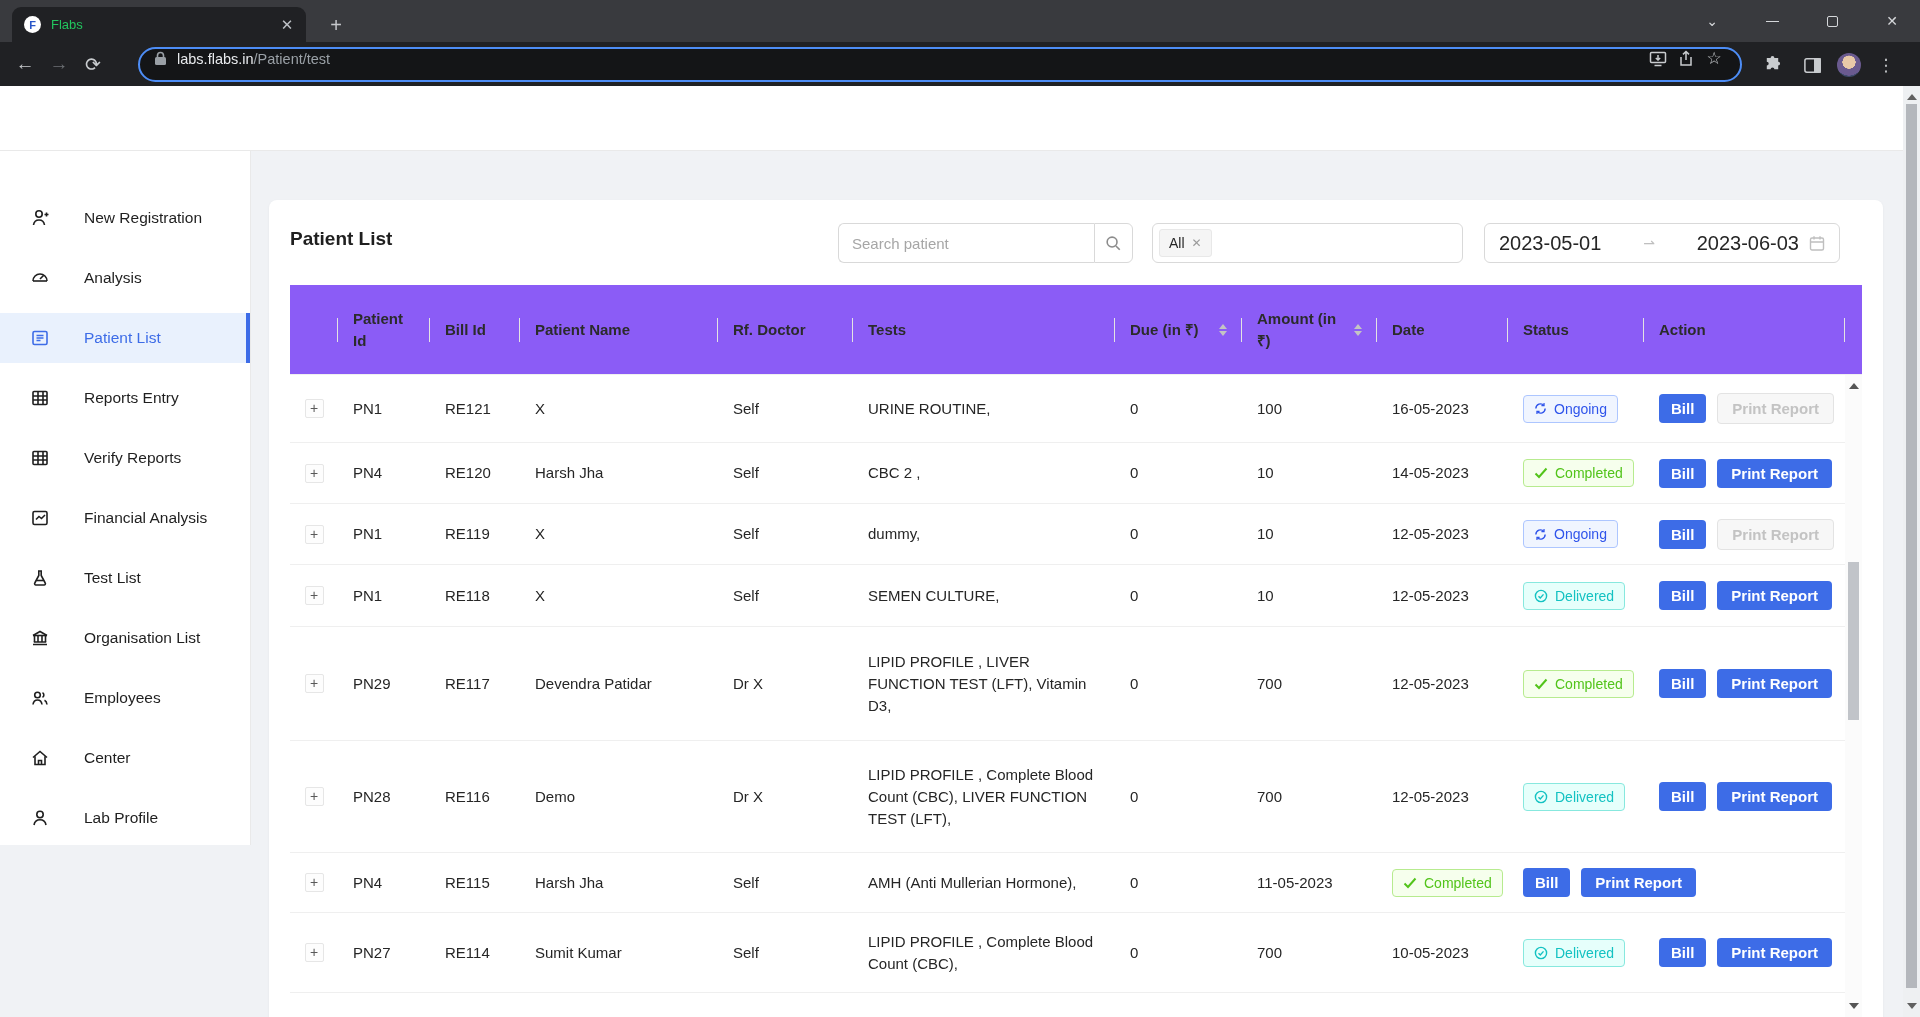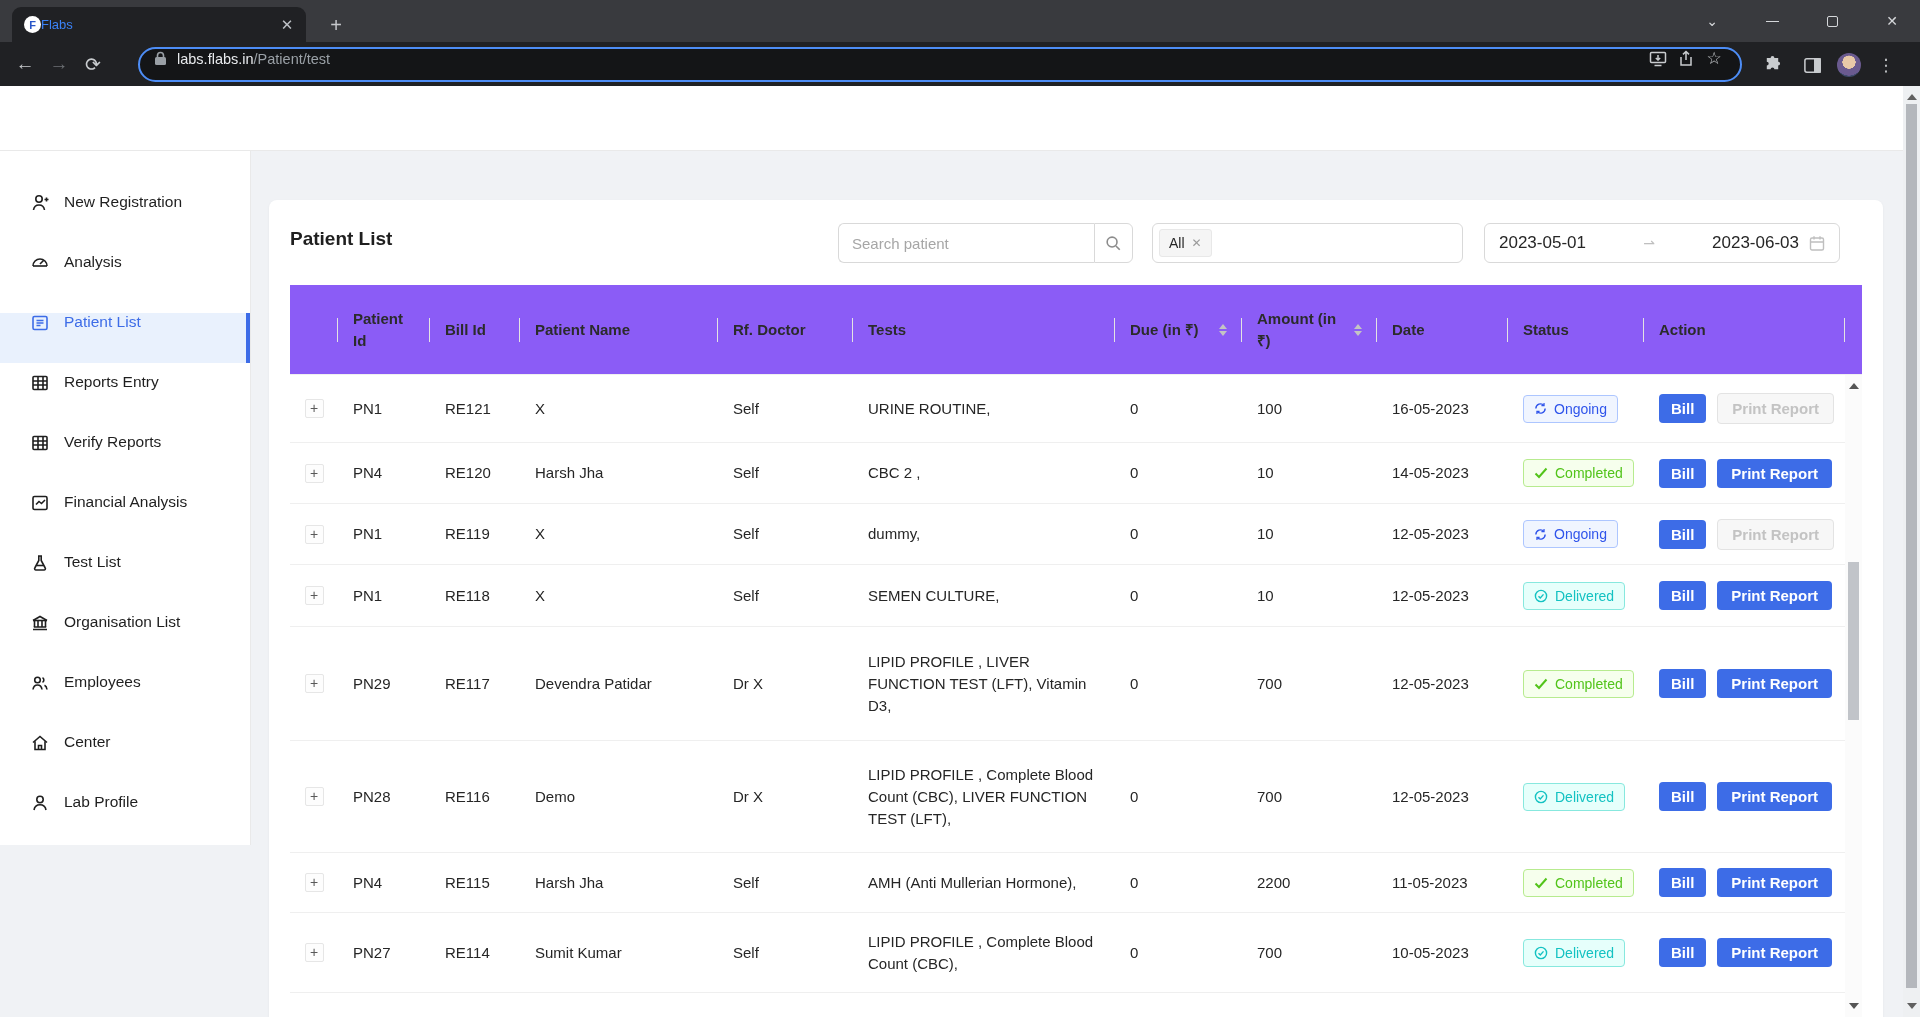--- a/index.html
+++ b/index.html
@@ -6,21 +6,21 @@
   html,body { width:1920px; height:1017px; overflow:hidden; }
   body { font-family:"Liberation Sans", sans-serif; background:#f0f2f5; position:relative; }
   .abs { position:absolute; }
 
   
   #tabstrip { left:0; top:0; width:1920px; height:42px; background:#393a3e; }
   #tab { left:12px; top:7px; width:294px; height:35px; background:#202124; border-radius:9px 9px 0 0;
          display:flex; align-items:center; padding:0 10px 0 12px; }
   .favicon { width:17px; height:17px; border-radius:50%; background:#fff; display:flex; align-items:center;
              justify-content:center; font-size:11px; font-weight:700; color:#2a57c9; }
-  #tab-title { color:#3b82f6; font-size:13px; flex:1; }
+  #tab-title { color:#22c55e; font-size:13px; margin-left:10px; flex:1; }
   .tab-close { color:#bdc1c6; font-size:15px; width:18px; height:18px; display:flex; align-items:center;
                justify-content:center; border-radius:50%; }
   #newtab-btn { left:322px; top:11px; width:28px; height:28px; color:#c6c8cc; font-size:20px; display:flex;
                 align-items:center; justify-content:center; border-radius:50%; }
   .wctl { top:0; height:42px; width:52px; display:flex; align-items:center; justify-content:center;
           color:#d5d7da; font-size:14px; }
   #win-chevron { left:1686px; } #win-min { left:1746px; } #win-max { left:1806px; } #win-close { left:1866px; }
   .wbox { width:11px; height:11px; border:1.4px solid #d5d7da; border-radius:2px; }
   .wline { width:13px; height:0; border-top:1.6px solid #d5d7da; }
 
@@ -64,21 +64,21 @@
   #user-name { font-size:15.5px; font-weight:700; color:#1f1f1f; }
   #hdr-divider { left:1689px; top:113px; width:1px; height:36px; background:#e3e3e3; }
   #help-block { left:1712px; top:116px; display:flex; align-items:center; gap:8px; }
   .qcircle { width:20px; height:20px; border:1.6px solid #3d3d3d; border-radius:50%; display:flex; align-items:center;
      justify-content:center; font-size:12px; font-weight:700; color:#3d3d3d; }
   #help-label { font-size:16px; font-weight:700; color:#1f1f1f; }
   #bell { left:1826px; top:112px; width:32px; height:32px; display:flex; align-items:center; justify-content:center; color:#2b2b2b; }
 
   
   #sidebar { left:0; top:151px; width:251px; height:694px; background:#fff; border-right:1px solid #e9e9e9; padding-top:42px; }
-  .side-item { height:50px; display:flex; padding-left:30px; gap:14px; cursor:pointer;
+  .side-item { height:50px; display:flex; align-items:center; padding-left:30px; gap:34px; cursor:pointer;
      color:#1f1f1f; margin-bottom:10px; position:relative; }
   .side-item .lbl { font-size:15.5px; }
   .side-item svg { width:20px; height:20px; stroke:#1f1f1f; fill:none; stroke-width:1.6; flex:0 0 auto; }
   .side-item.active { background:#e9f1fd; color:#3d6ce7; }
   .side-item.active .lbl { color:#3d6ce7; }
   .side-item.active svg { stroke:#3d6ce7; }
   .side-item.active::after { content:""; position:absolute; right:0; top:0; width:4px; height:100%; background:#3d6ce7; }
 
   
   #card { left:269px; top:200px; width:1614px; height:817px; background:#fff; border-radius:8px 8px 0 0;
@@ -89,21 +89,21 @@
   #tbl-search input { flex:1; border:1px solid #d9d9d9; border-right:none; border-radius:6px 0 0 6px; padding:0 13px;
      font-size:15px; color:#4c1d95; outline:none; font-family:inherit; }
   #tbl-search input::placeholder { color:#a6a6a6; }
   #all-select { position:absolute; left:862px; top:0; width:311px; height:40px; border:1px solid #d9d9d9;
      border-radius:6px; display:flex; align-items:center; padding:0 6px; }
   .tag { background:#f5f5f5; border:1px solid #e8e8e8; border-radius:3px; height:28px; display:flex;
      align-items:center; gap:7px; padding:0 9px; font-size:14px; color:#262626; }
   .tag .x { color:#999; font-size:12px; }
   #date-range { position:absolute; left:1194px; top:0; width:356px; height:40px; border:1px solid #d9d9d9;
      border-radius:6px; display:flex; align-items:center; padding:0 14px; gap:10px; }
-  #date-range .dval { font-size:17px; color:#262626; }
+  #date-range .dval { font-size:20px; color:#262626; }
   #date-range .arrow { flex:1; text-align:center; color:#bfbfbf; font-size:14px; }
   #date-range svg { color:#bfbfbf; }
 
   
   #tbl-wrap { margin-left:21px; width:1572px; }
   .grid-row { display:grid; grid-template-columns:48px 92px 90px 198px 135px 262px 127px 135px 131px 136px 201px 17px; }
   #thead { background:#8b5cf6; height:90px; border-bottom:1px solid #f0f0f0; }
   .th { display:flex; align-items:center; padding:0 15px; font-size:15px; font-weight:700; color:#2b2b2b;
         position:relative; line-height:22px; }
   .th::before { content:""; position:absolute; right:0; top:33px; width:1px; height:24px; background:#e3e3e3; }
@@ -545,21 +545,20 @@
         <div class="grid-row t-row" style="min-height: 60px; grid-template-columns: 48px 92px 90px 198px 135px 262px 127px 135px 131px 136px 201px;">
     <div class="cell cell-expand">
             <span class="expand-box">+</span>
           </div>
     <div class="cell">PN4</div>
     <div class="cell">RE115</div>
     <div class="cell">Harsh Jha</div>
     <div class="cell">Self</div>
     <div class="cell wrap">AMH (Anti Mullerian Hormone),</div>
     <div class="cell">0</div>
-    <div class="cell">2200</div>
     <div class="cell">11-05-2023</div>
     <div class="cell status-cell">
             <span class="badge" style="background: rgb(246, 255, 237); border-color: rgb(183, 235, 143); color: rgb(82, 196, 26);">
               <svg width="14" height="12" viewBox="0 0 14 12" fill="none" stroke="currentColor" stroke-width="2">
                 <path d="m1.5 6.5 3.5 3.5L12.5 1.5"></path>
               </svg>
               <span>Completed</span>
             </span>
           </div>
     <div class="cell actions">

